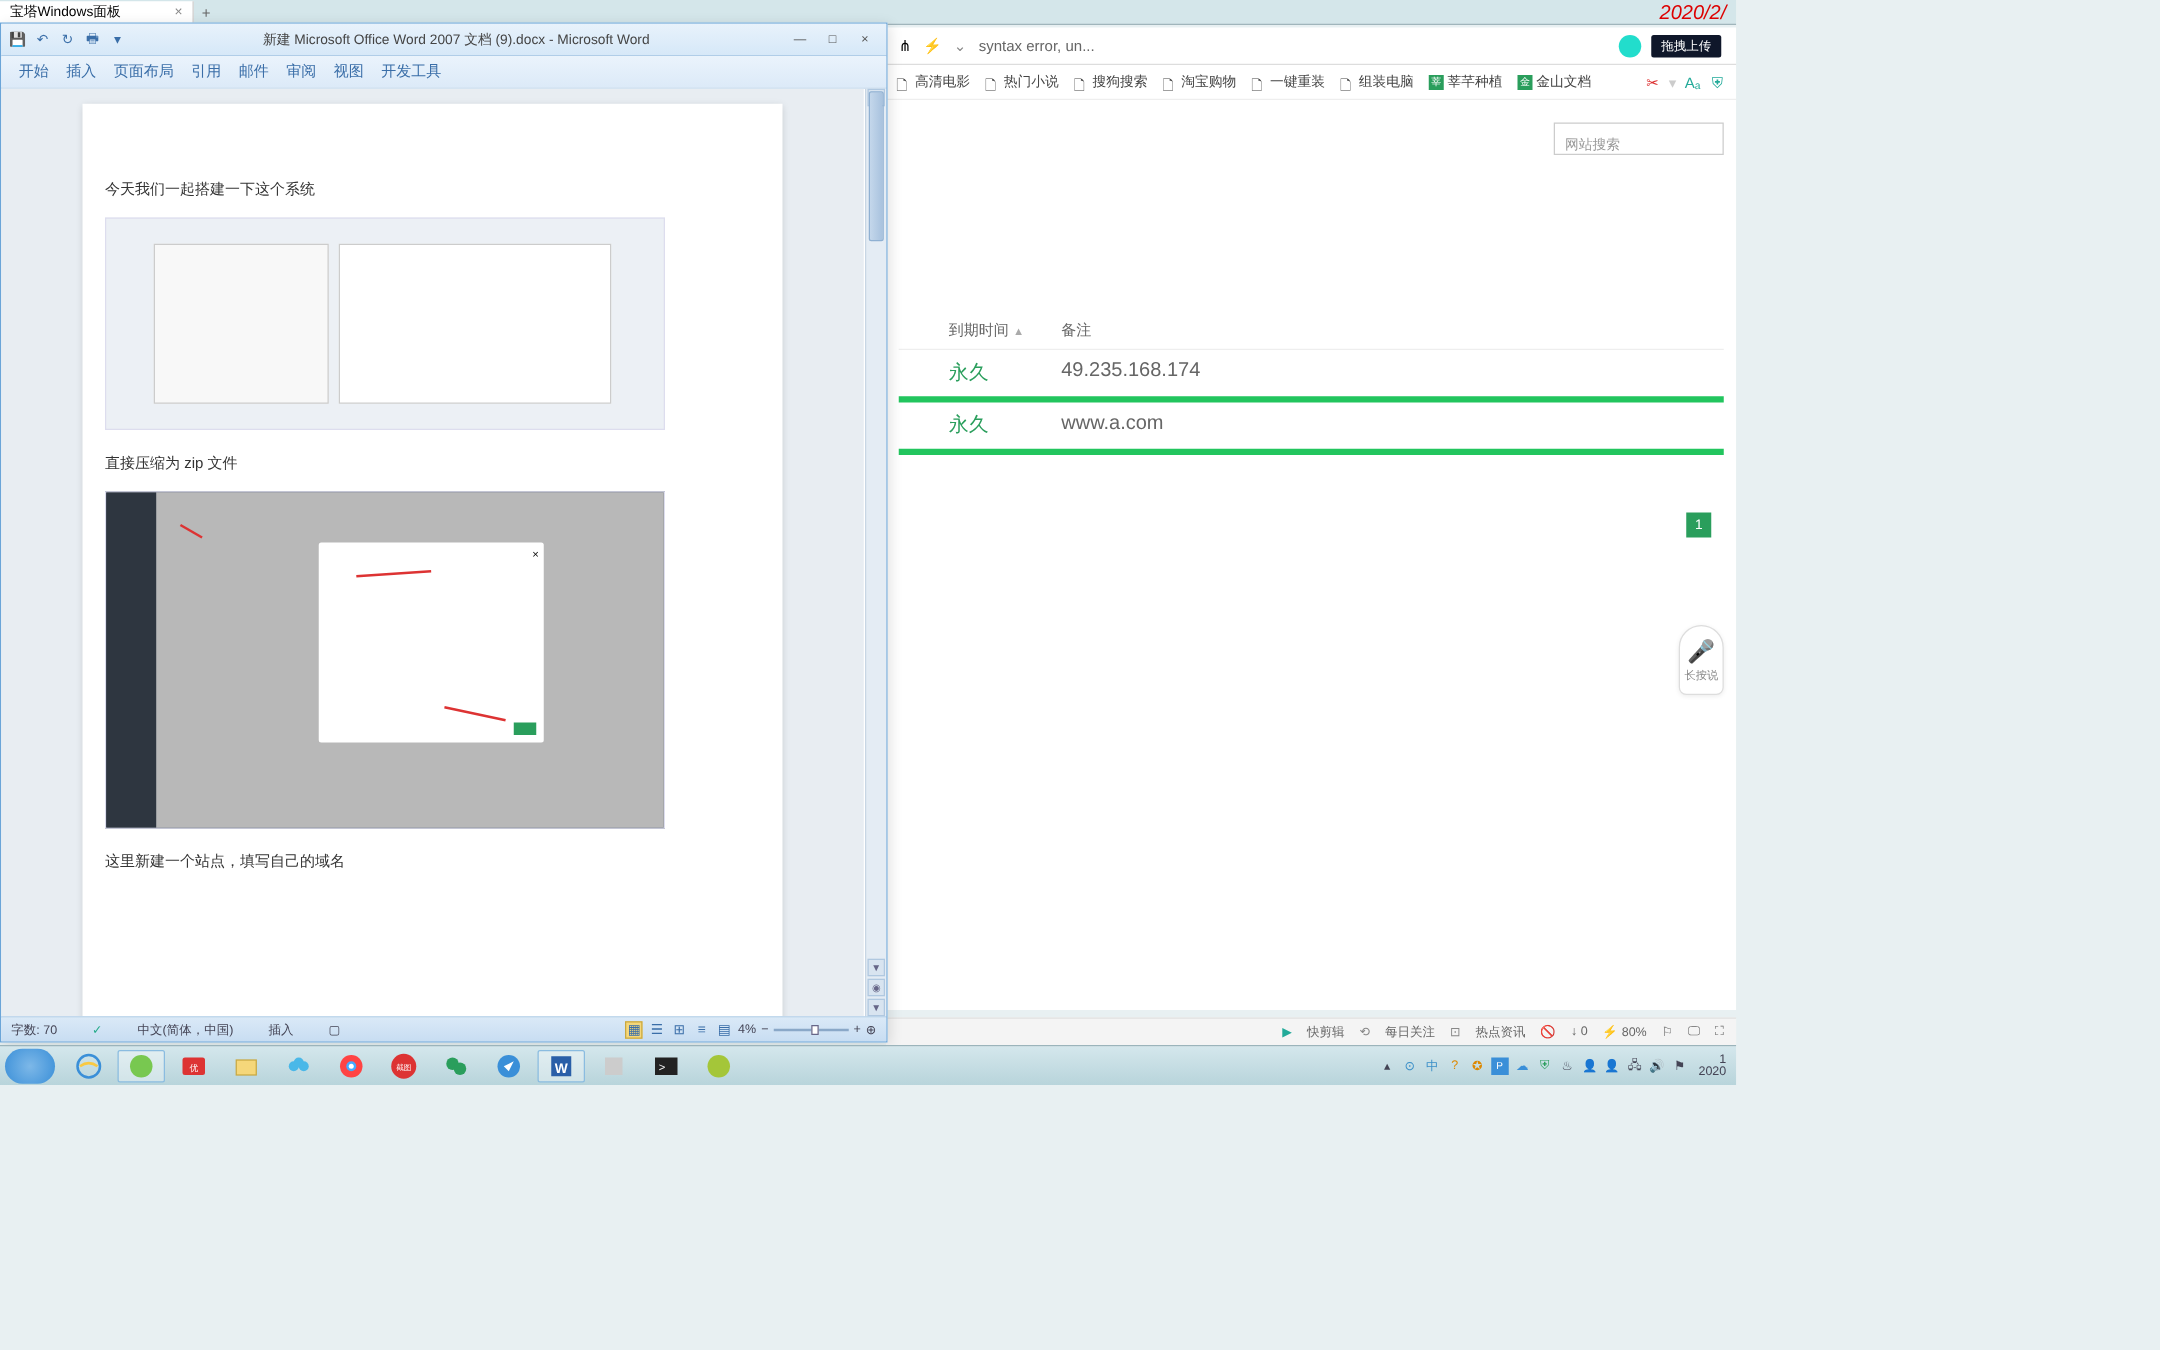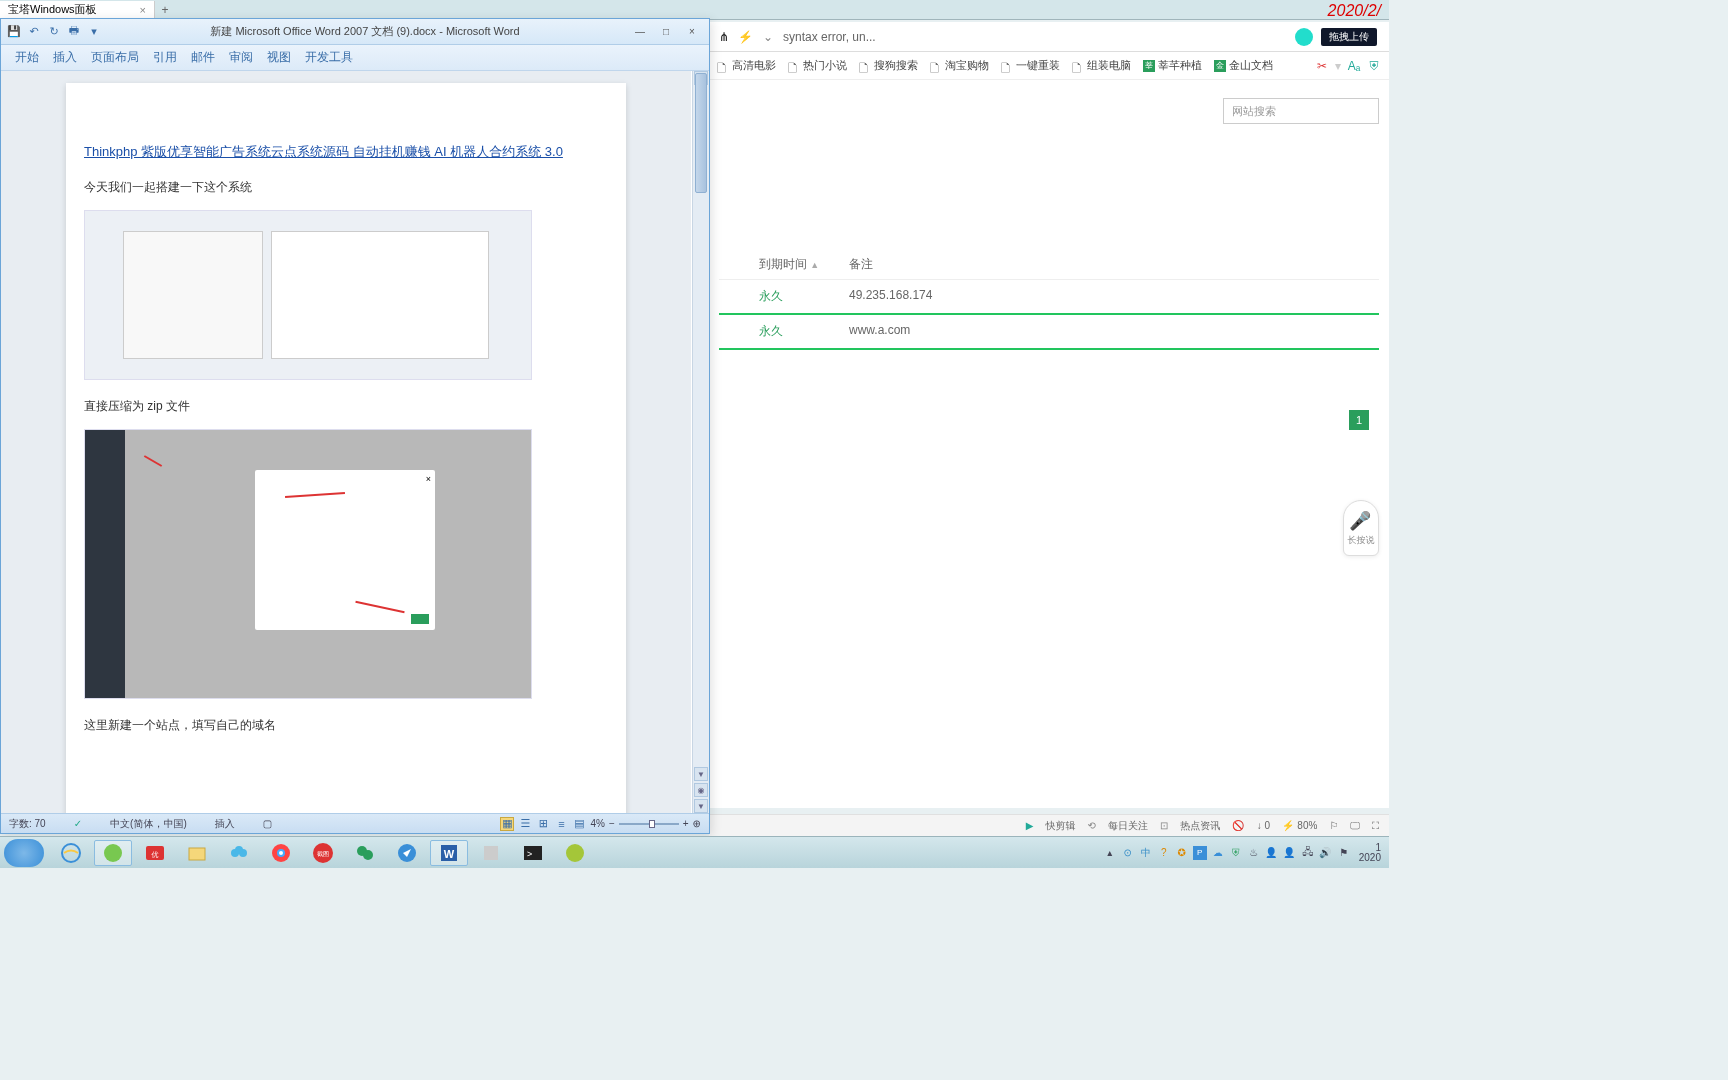--- a/index.html
+++ b/index.html
@@ -10,26 +10,26 @@
 .new-tab{width:20px;text-align:center;color:#666}
 .date-badge{position:absolute;right:8px;top:2px;color:#d00;font-size:16px;font-style:italic}
 .browser-toolbar{position:absolute;right:0;top:22px;width:680px;height:30px;display:flex;align-items:center;gap:8px;padding:0 8px;background:#fff;border-bottom:1px solid #ddd}
 .tb-icon{width:14px;height:14px;display:inline-flex;align-items:center;justify-content:center;font-size:12px}
 .upload-btn{background:#0f172a;color:#fff;padding:2px 8px;border-radius:2px;font-size:10px;margin-right:4px}
 .search-text{color:#666;font-size:12px}
 .browser-bookmarks{position:absolute;right:0;top:52px;width:680px;height:28px;display:flex;align-items:center;gap:12px;padding:0 8px;background:#fff;border-bottom:1px solid #eee}
 .bookmark{display:flex;align-items:center;gap:3px;font-size:11px;color:#444}
 .bm-icon{width:12px;height:12px;display:inline-block}
 .browser-content{position:absolute;right:0;top:80px;width:680px;bottom:60px;background:#fff;padding:20px 10px}
-.site-search{position:absolute;right:10px;top:18px;width:156px;height:26px;border:1px solid #ccc;padding:0 8px;font-size:11px;color:#999;display:flex;align-items:center}
+.site-search{position:absolute;right:10px;top:18px;width:136px;height:26px;border:1px solid #ccc;padding:0 8px;font-size:11px;color:#999;display:flex;align-items:flex-end}
 .table-area{margin-top:150px}
 .table-header{display:flex;font-size:12px;color:#666;padding:6px 0;border-bottom:1px solid #eee}
 .th-time{width:120px;padding-left:40px}
 .th-note{padding-left:10px}
-.table-row{display:flex;font-size:12px;padding:8px 0;border-bottom:2px solid #22c55e}
+.table-row{display:flex;font-size:16px;padding:8px 0;border-bottom:5px solid #22c55e}
 .td-time{width:120px;padding-left:40px;color:#2a9e5c}
 .td-note{padding-left:10px;color:#666}
 .page-num{position:absolute;right:20px;top:330px;background:#2a9e5c;color:#fff;width:20px;height:20px;display:flex;align-items:center;justify-content:center;font-size:11px}
 .voice-btn{position:absolute;right:10px;top:420px;width:36px;height:56px;background:#fff;border:1px solid #ddd;border-radius:18px 18px 6px 6px;display:flex;flex-direction:column;align-items:center;justify-content:center;box-shadow:0 1px 4px rgba(0,0,0,0.08)}
 .mic-icon{color:#4a8fd6;font-size:18px}
 .voice-text{font-size:9px;color:#888;margin-top:2px}
 .browser-footer{position:absolute;right:0;bottom:28px;width:680px;height:26px;display:flex;align-items:center;justify-content:space-between;padding:0 12px;background:#fafafa;border-top:1px solid #eee;font-size:11px}
 .footer-links{display:flex;gap:4px;color:#3a8fc8}
 .footer-icons{display:flex;gap:6px;align-items:center;color:#3a8fc8}
 
@@ -207,21 +207,20 @@
     <span>插入</span>
     <span>页面布局</span>
     <span>引用</span>
     <span>邮件</span>
     <span>审阅</span>
     <span>视图</span>
     <span>开发工具</span>
   </div>
   <div class="word-doc-area">
     <div class="word-page">
-      <div class="doc-h">Thinkphp 紫版优享智能广告系统云点系统源码 自动挂机赚钱 AI 机器人合约系统 3.0</div>
       <div class="doc-p">今天我们一起搭建一下这个系统</div>
       <div class="doc-img doc-img-1">
         <div class="img1-left"></div>
         <div class="img1-right"></div>
       </div>
       <div class="doc-p">直接压缩为 zip 文件</div>
       <div class="doc-img doc-img-2">
         <div class="img2-sidebar"></div>
         <div class="img2-main">
           <div style="position:absolute;left:18px;top:30px;width:20px;height:2px;background:#d33;transform:rotate(30deg)"></div>

